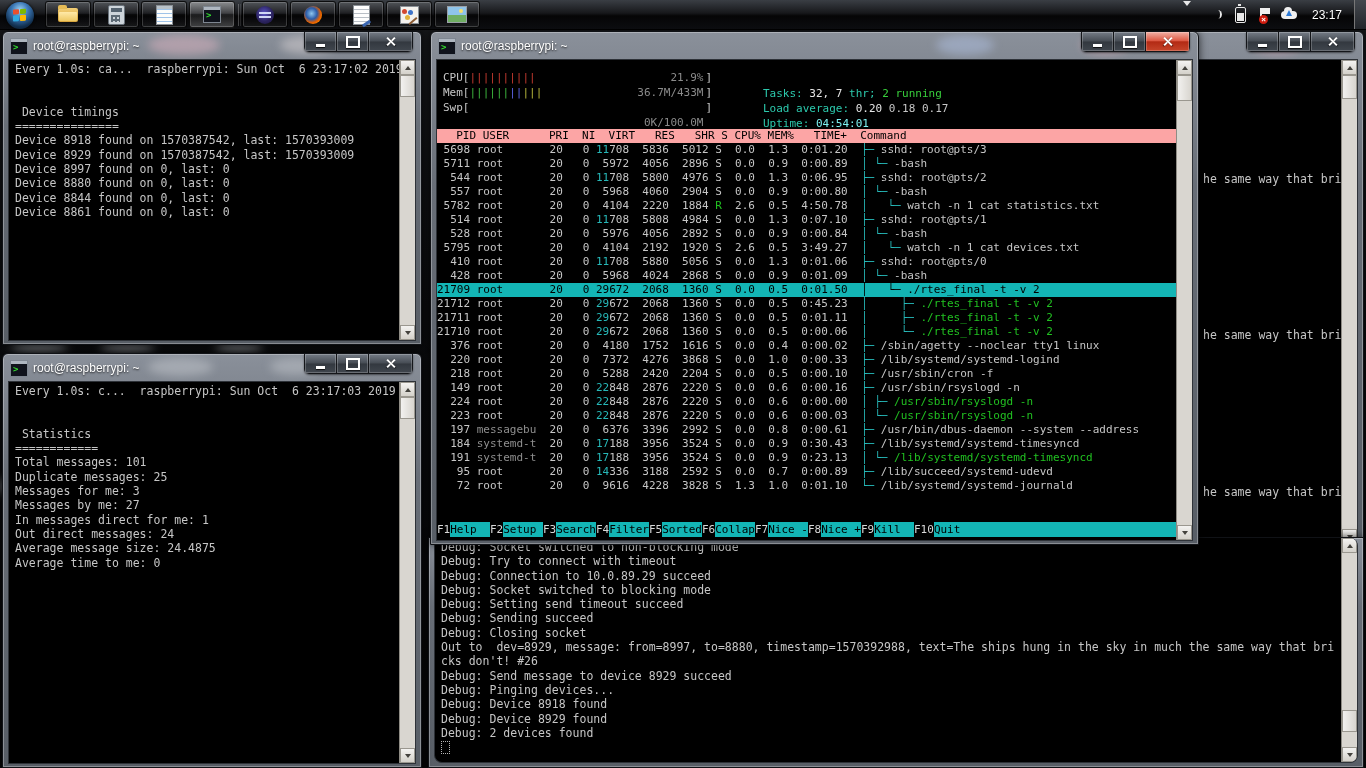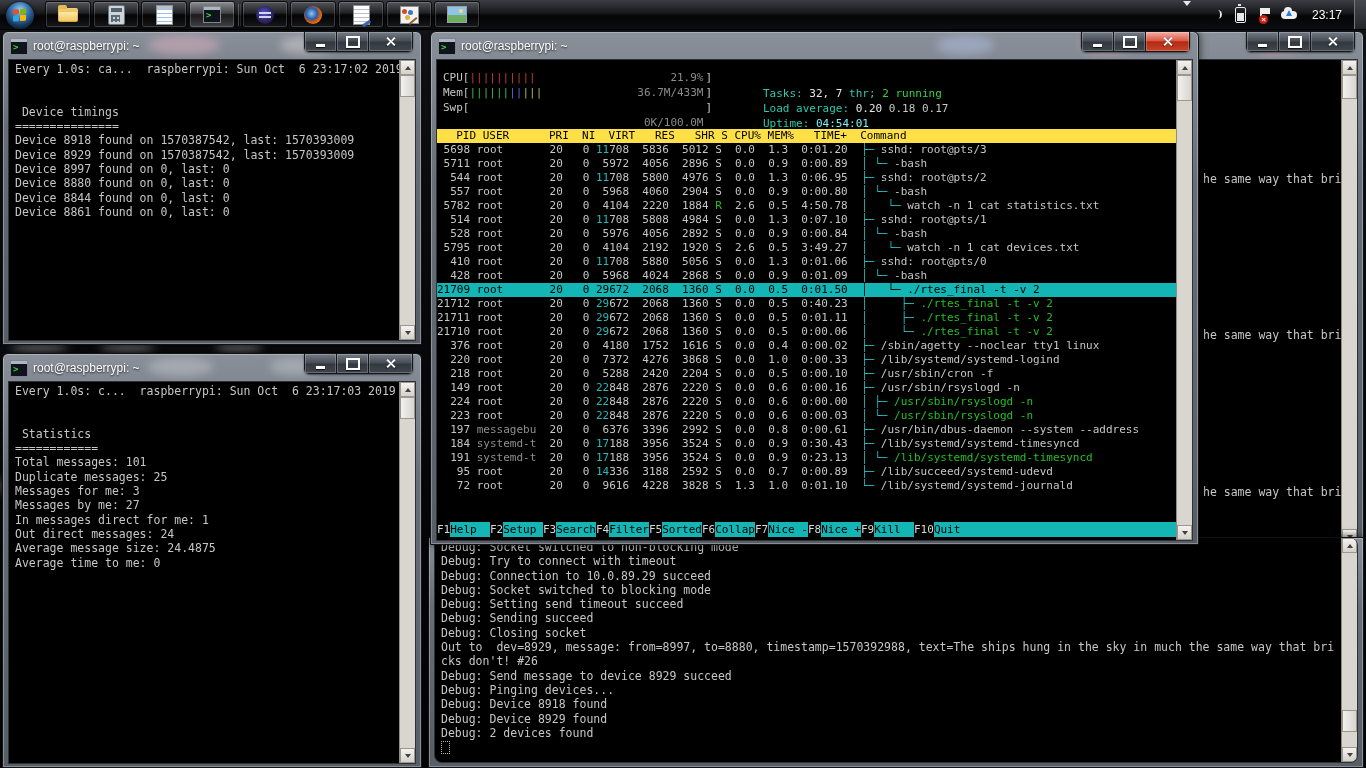--- a/index.html
+++ b/index.html
@@ -101,21 +101,21 @@
   .sarrow.up{top:0;} .sarrow.down{bottom:0;}
   .tri-up{width:0;height:0;border-left:3px solid transparent;border-right:3px solid transparent;border-bottom:4px solid #44423d;}
   .tri-down{width:0;height:0;border-left:3px solid transparent;border-right:3px solid transparent;border-top:4px solid #44423d;}
   .sthumb{position:absolute;left:0;width:15px;background:linear-gradient(90deg,#f2f1ef,#d8d5cf);border:1px solid #9a978f;box-sizing:border-box;}
   .mline{position:relative;white-space:pre;height:15px;line-height:15px;}
   .mlab{color:#c6c6c6;}
   .mbox{display:inline-block;width:236px;position:relative;vertical-align:bottom;}
   .mval{position:absolute;right:2px;top:0;color:#8b8b8b;}
   .hinfo{position:absolute;left:320px;top:16px;}
   .t-lab{color:#2cc9ad;} .t-wh{color:#e6e6e6;} .t-gr{color:#38d03c;} .t-cy{color:#7df0f0;} .t-dim{color:#c6c6c6;}
-  #htop-header{background:#fde047;color:#000;white-space:pre;height:14px;line-height:14px;margin:14px 15px 0 0;padding-left:6px;font:11px/14px "DejaVu Sans Mono",monospace;}
+  #htop-header{background:#fca5a5;color:#000;white-space:pre;height:14px;line-height:14px;margin:14px 15px 0 0;padding-left:6px;font:11px/14px "DejaVu Sans Mono",monospace;}
   #htop-rows{margin-right:15px;overflow:hidden;font:11px/14px "DejaVu Sans Mono",monospace;}
   .prow{white-space:pre;color:#c6c6c6;height:14px;}
   .prow .cy{color:#26b8b8;} .prow .gr{color:#21c121;} .prow .dim{color:#8f8f8f;}
   .prow.sel{background:#13b5b5;}
   .prow.sel span,.prow.sel{color:#000 !important;}
   #htop-fbar{position:absolute;left:0;right:15px;bottom:3px;display:flex;font:11px/15px "DejaVu Sans Mono",monospace;white-space:pre;}
   .fk{color:#d8d8d8;background:#000;}
   .fl{color:#000;background:#13b5b5;}
   .ffill{flex:1;background:#13b5b5;}
   
@@ -217,21 +217,21 @@
           <div class="prow"><span> 5711 </span><span>root      </span><span> 20   0</span><span>  5972</span><span>  4056  2896 </span><span>S</span><span>  0.0  0.9  0:00.89  </span><span class="cy">│ └─ </span><span>-bash</span></div>
           <div class="prow"><span>  544 </span><span>root      </span><span> 20   0</span><span> </span><span class="cy">11</span><span>708</span><span>  5800  4976 </span><span>S</span><span>  0.0  1.3  0:06.95  </span><span class="cy">├─ </span><span>sshd: root@pts/2</span></div>
           <div class="prow"><span>  557 </span><span>root      </span><span> 20   0</span><span>  5968</span><span>  4060  2904 </span><span>S</span><span>  0.0  0.9  0:00.80  </span><span class="cy">│ └─ </span><span>-bash</span></div>
           <div class="prow"><span> 5782 </span><span>root      </span><span> 20   0</span><span>  4104</span><span>  2220  1884 </span><span class="gr">R</span><span>  2.6  0.5  4:50.78  </span><span class="cy">│   └─ </span><span>watch -n 1 cat statistics.txt</span></div>
           <div class="prow"><span>  514 </span><span>root      </span><span> 20   0</span><span> </span><span class="cy">11</span><span>708</span><span>  5808  4984 </span><span>S</span><span>  0.0  1.3  0:07.10  </span><span class="cy">├─ </span><span>sshd: root@pts/1</span></div>
           <div class="prow"><span>  528 </span><span>root      </span><span> 20   0</span><span>  5976</span><span>  4056  2892 </span><span>S</span><span>  0.0  0.9  0:00.84  </span><span class="cy">│ └─ </span><span>-bash</span></div>
           <div class="prow"><span> 5795 </span><span>root      </span><span> 20   0</span><span>  4104</span><span>  2192  1920 </span><span>S</span><span>  2.6  0.5  3:49.27  </span><span class="cy">│   └─ </span><span>watch -n 1 cat devices.txt</span></div>
           <div class="prow"><span>  410 </span><span>root      </span><span> 20   0</span><span> </span><span class="cy">11</span><span>708</span><span>  5880  5056 </span><span>S</span><span>  0.0  1.3  0:01.06  </span><span class="cy">├─ </span><span>sshd: root@pts/0</span></div>
           <div class="prow"><span>  428 </span><span>root      </span><span> 20   0</span><span>  5968</span><span>  4024  2868 </span><span>S</span><span>  0.0  0.9  0:01.09  </span><span class="cy">│ └─ </span><span>-bash</span></div>
           <div class="prow sel"><span>21709 </span><span>root      </span><span> 20   0</span><span> </span><span class="cy">29</span><span>672</span><span>  2068  1360 </span><span>S</span><span>  0.0  0.5  0:01.50  </span><span class="cy">│   └─ </span><span>./rtes_final -t -v 2</span></div>
-          <div class="prow"><span>21712 </span><span>root      </span><span> 20   0</span><span> </span><span class="cy">29</span><span>672</span><span>  2068  1360 </span><span>S</span><span>  0.0  0.5  0:40.23  </span><span class="cy">│     ├─ </span><span class="gr">./rtes_final -t -v 2</span></div>
+          <div class="prow"><span>21712 </span><span>root      </span><span> 20   0</span><span> </span><span class="cy">29</span><span>672</span><span>  2068  1360 </span><span>S</span><span>  0.0  0.5  0:45.23  </span><span class="cy">│     ├─ </span><span class="gr">./rtes_final -t -v 2</span></div>
           <div class="prow"><span>21711 </span><span>root      </span><span> 20   0</span><span> </span><span class="cy">29</span><span>672</span><span>  2068  1360 </span><span>S</span><span>  0.0  0.5  0:01.11  </span><span class="cy">│     ├─ </span><span class="gr">./rtes_final -t -v 2</span></div>
           <div class="prow"><span>21710 </span><span>root      </span><span> 20   0</span><span> </span><span class="cy">29</span><span>672</span><span>  2068  1360 </span><span>S</span><span>  0.0  0.5  0:00.06  </span><span class="cy">│     └─ </span><span class="gr">./rtes_final -t -v 2</span></div>
           <div class="prow"><span>  376 </span><span>root      </span><span> 20   0</span><span>  4180</span><span>  1752  1616 </span><span>S</span><span>  0.0  0.4  0:00.02  </span><span class="cy">├─ </span><span>/sbin/agetty --noclear tty1 linux</span></div>
           <div class="prow"><span>  220 </span><span>root      </span><span> 20   0</span><span>  7372</span><span>  4276  3868 </span><span>S</span><span>  0.0  1.0  0:00.33  </span><span class="cy">├─ </span><span>/lib/systemd/systemd-logind</span></div>
           <div class="prow"><span>  218 </span><span>root      </span><span> 20   0</span><span>  5288</span><span>  2420  2204 </span><span>S</span><span>  0.0  0.5  0:00.10  </span><span class="cy">├─ </span><span>/usr/sbin/cron -f</span></div>
           <div class="prow"><span>  149 </span><span>root      </span><span> 20   0</span><span> </span><span class="cy">22</span><span>848</span><span>  2876  2220 </span><span>S</span><span>  0.0  0.6  0:00.16  </span><span class="cy">├─ </span><span>/usr/sbin/rsyslogd -n</span></div>
           <div class="prow"><span>  224 </span><span>root      </span><span> 20   0</span><span> </span><span class="cy">22</span><span>848</span><span>  2876  2220 </span><span>S</span><span>  0.0  0.6  0:00.00  </span><span class="cy">│ ├─ </span><span class="gr">/usr/sbin/rsyslogd -n</span></div>
           <div class="prow"><span>  223 </span><span>root      </span><span> 20   0</span><span> </span><span class="cy">22</span><span>848</span><span>  2876  2220 </span><span>S</span><span>  0.0  0.6  0:00.03  </span><span class="cy">│ └─ </span><span class="gr">/usr/sbin/rsyslogd -n</span></div>
           <div class="prow"><span>  197 </span><span class="dim">messagebu </span><span> 20   0</span><span>  6376</span><span>  3396  2992 </span><span>S</span><span>  0.0  0.8  0:00.61  </span><span class="cy">├─ </span><span>/usr/bin/dbus-daemon --system --address</span></div>
           <div class="prow"><span>  184 </span><span class="dim">systemd-t </span><span> 20   0</span><span> </span><span class="cy">17</span><span>188</span><span>  3956  3524 </span><span>S</span><span>  0.0  0.9  0:30.43  </span><span class="cy">├─ </span><span>/lib/systemd/systemd-timesyncd</span></div>

